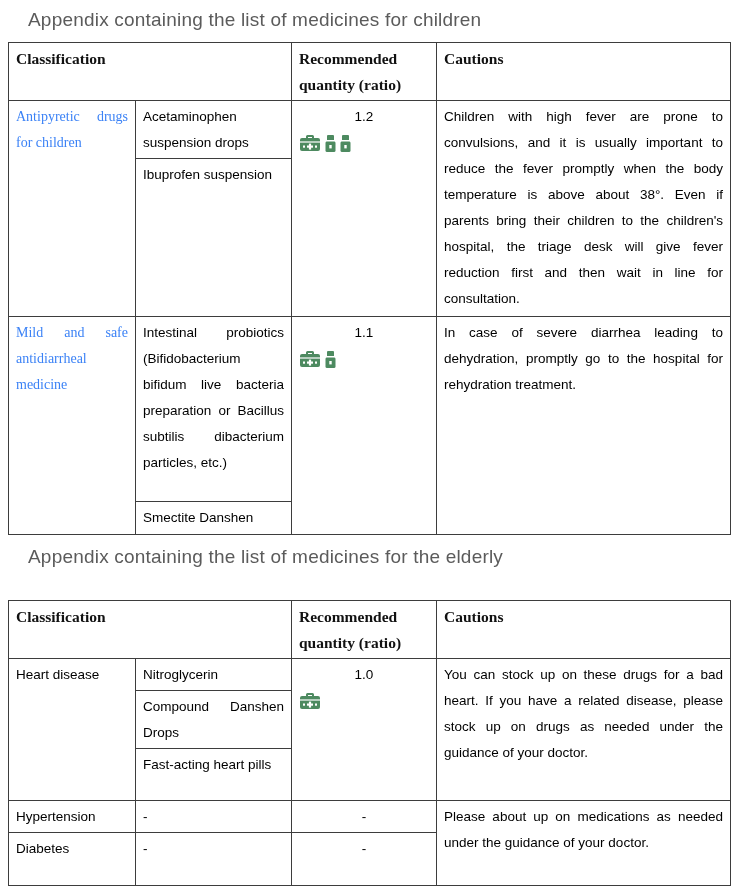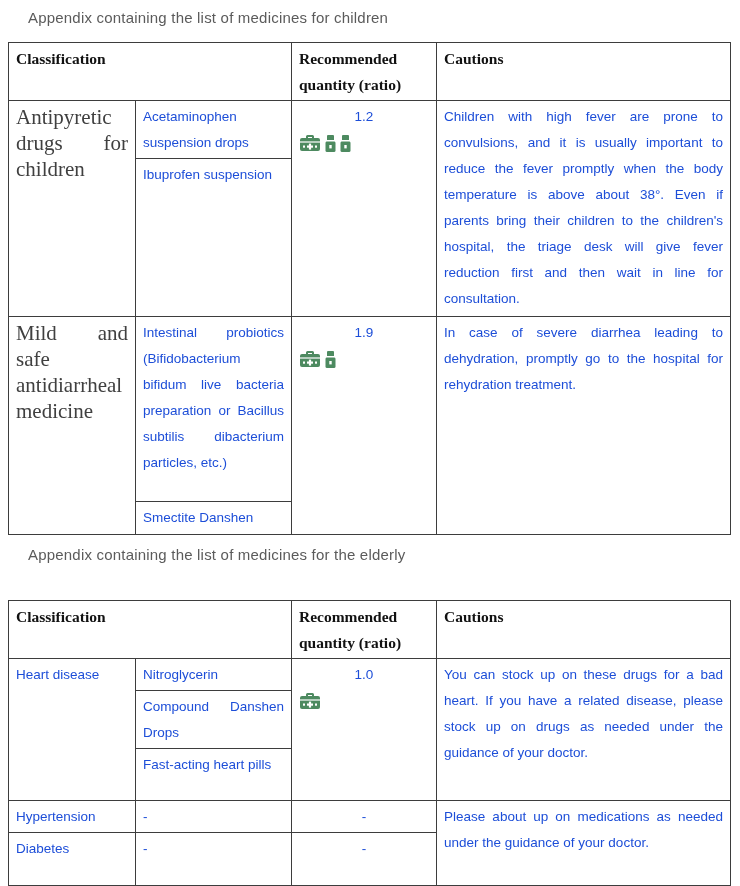--- a/index.html
+++ b/index.html
@@ -8,21 +8,21 @@
     position: relative;
     width: 740px;
     height: 886px;
     font-family: "Liberation Sans", sans-serif;
     overflow: hidden;
   }
   .appendix-title {
     position: absolute;
     left: 28px;
     color: #5b5b5b;
-    font-size: 15px;
+    font-size: 19px;
     font-weight: 400;
     letter-spacing: 0.2px;
     white-space: nowrap;
     text-align: right;
   }
   #title-children { top: 9px; }
   #title-elderly  { top: 546px; }
 
   table.med-table {
     position: absolute;
@@ -44,27 +44,27 @@
   }
   .med-table th {
     font-family: "Liberation Serif", serif;
     font-size: 15.5px;
     font-weight: bold;
     color: #111111;
     text-align: left;
   }
   .cell-serif {
     font-family: "Liberation Serif", serif;
-    font-size: 21px;
-    color: #404040;
+    font-size: 14px;
+    color: #3b82f6;
     text-align: justify;
   }
   .cell-sans {
     font-size: 13.5px;
-    color: #1d4ed8;
+    color: #000000;
     text-align: justify;
   }
   .qty-cell { text-align: center; }
   .icon-row {
     display: flex;
     align-items: center;
     gap: 4px;
     height: 26px;
   }
   .icon-row svg { display: block; }
@@ -131,21 +131,21 @@
     </td>
     <td rowspan="2" class="cell-sans">Children with high fever are prone to convulsions, and it is usually important to reduce the fever promptly when the body temperature is above about 38°. Even if parents bring their children to the children's hospital, the triage desk will give fever reduction first and then wait in line for consultation.</td>
   </tr>
   <tr style="height:158px">
     <td class="cell-sans">Ibuprofen suspension</td>
   </tr>
   <tr style="height:185px">
     <td rowspan="2" class="cell-serif">Mild and safe antidiarrheal medicine</td>
     <td class="cell-sans">Intestinal probiotics (Bifidobacterium bifidum live bacteria preparation or Bacillus subtilis dibacterium particles, etc.)</td>
     <td rowspan="2" class="cell-sans qty-cell">
-      <div>1.9</div>
+      <div>1.1</div>
       <div class="icon-row">
         <span>
               <svg width="22" height="18" viewBox="0 0 22 18">
                 <use href="#icon-kit"></use>
               </svg>
             </span>
         <span>
               <svg width="11" height="17" viewBox="0 0 11 17">
                 <use href="#icon-bottle"></use>
               </svg>

